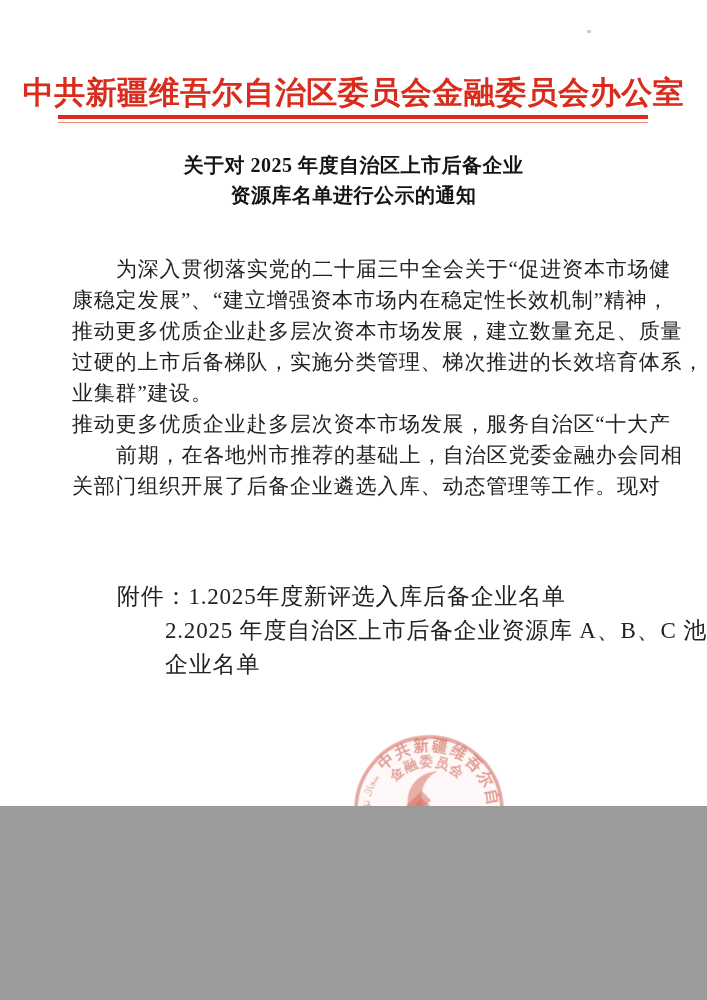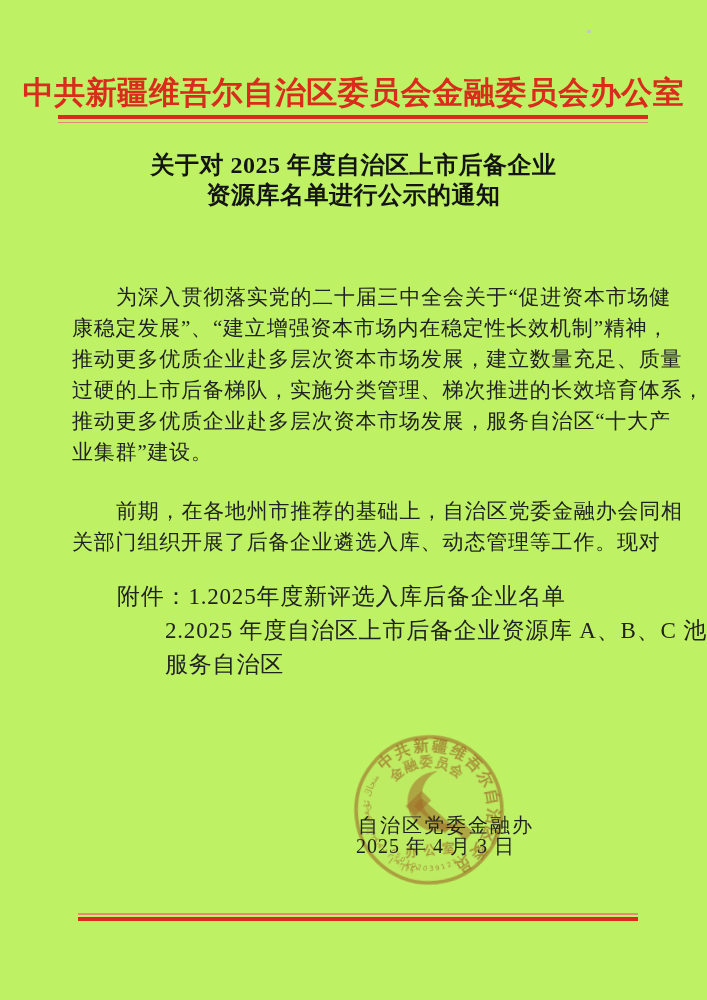--- a/index.html
+++ b/index.html
@@ -1,38 +1,38 @@
 <!DOCTYPE html>
 <html><head>
 <meta charset="utf-8">
 <style>
   html,body{margin:0;padding:0;}
   body{background:#9b9b9b;font-family:"Liberation Serif","DejaVu Serif",serif;}
   .page{
-    position:relative;width:707px;height:1000px;background:#bef264;overflow:hidden;
+    position:relative;width:707px;height:806px;background:#ffffff;overflow:hidden;
     color:#1b1b1b;
   }
   .artifact-dot{position:absolute;left:587px;top:30px;width:4px;height:3px;background:#c6c6c6;opacity:.85;}
   .letterhead{
     position:absolute;left:0;right:0;top:72px;text-align:center;
     font-size:31px;font-weight:700;letter-spacing:0.5px;color:#d92c1c;white-space:nowrap;
   }
   .rule-top{position:absolute;left:58px;top:115px;width:590px;}
   .rule-top .thick{height:3.5px;background:#d92c1c;}
   .rule-top .thin{height:1.5px;background:#e9897e;margin-top:3px;}
   .doc-title{
     position:absolute;left:0;right:0;top:150px;text-align:center;
-    font-size:24px;font-weight:700;line-height:30px;color:#141414;letter-spacing:0.5px;
+    font-size:20px;font-weight:700;line-height:30px;color:#141414;letter-spacing:0.5px;
   }
   .body-text{
     position:absolute;left:72px;top:254px;width:575px;
     font-size:21px;line-height:31px;letter-spacing:0.8px;color:#222;
   }
   .body-text .line{white-space:nowrap;}
-  .body-text .indent{text-indent:44px;margin-top:28px;}
+  .body-text .indent{text-indent:44px;}
   .attach{
     position:absolute;left:117px;top:580px;width:540px;
     font-size:23px;line-height:34px;letter-spacing:0.8px;color:#222;
   }
   .attach .row{white-space:nowrap;}
   .attach .hang{margin-left:48px;}
   .sign-issuer{
     position:absolute;left:358px;top:800px;font-size:20px;letter-spacing:2px;color:#1e1e1e;white-space:nowrap;z-index:3;margin-top:12px;
   }
   .sign-date{
@@ -65,33 +65,33 @@
     <div>关于对 2025 年度自治区上市后备企业</div>
     <div>资源库名单进行公示的通知</div>
   </div>
 
   <div class="body-text">
     <div>
       <div class="line indent">为深入贯彻落实党的二十届三中全会关于“促进资本市场健</div>
       <div class="line">康稳定发展”、“建立增强资本市场内在稳定性长效机制”精神，</div>
       <div class="line">推动更多优质企业赴多层次资本市场发展，建立数量充足、质量</div>
       <div class="line">过硬的上市后备梯队，实施分类管理、梯次推进的长效培育体系，</div>
+      <div class="line">业集群”建设。</div>
       <div class="line">推动更多优质企业赴多层次资本市场发展，服务自治区“十大产</div>
-      <div class="line">业集群”建设。</div>
     </div>
     <div>
       <div class="line indent">前期，在各地州市推荐的基础上，自治区党委金融办会同相</div>
       <div class="line">关部门组织开展了后备企业遴选入库、动态管理等工作。现对</div>
     </div>
   </div>
 
   <div class="attach">
     <div class="row"><span>附件：</span><span>1.2025年度新评选入库后备企业名单</span></div>
     <div class="row hang">2.2025 年度自治区上市后备企业资源库 A、B、C 池</div>
-    <div class="row hang">服务自治区</div>
+    <div class="row hang">企业名单</div>
   </div>
 
   <svg class="seal" viewBox="0 0 144 144" xmlns="http://www.w3.org/2000/svg">
     <defs>
       <path id="sealArcCn" d="M 31.7,31.7 A 57,57 0 1 1 81.9,128.1" fill="none"></path>
       <path id="sealArcCnInner" d="M 39.8,45 A 42,42 0 0 1 104.2,45" fill="none"></path>
       <path id="sealArcUy" d="M 57,127 A 57,57 0 0 1 28,35" fill="none"></path>
       <path id="sealArcSerial" d="M 28,100 A 47,47 0 0 0 116,100" fill="none"></path>
     </defs>
     <circle cx="72" cy="72" r="70" fill="rgba(230,120,105,0.06)" stroke="rgba(205,88,73,0.6)" stroke-width="3.5"></circle>

